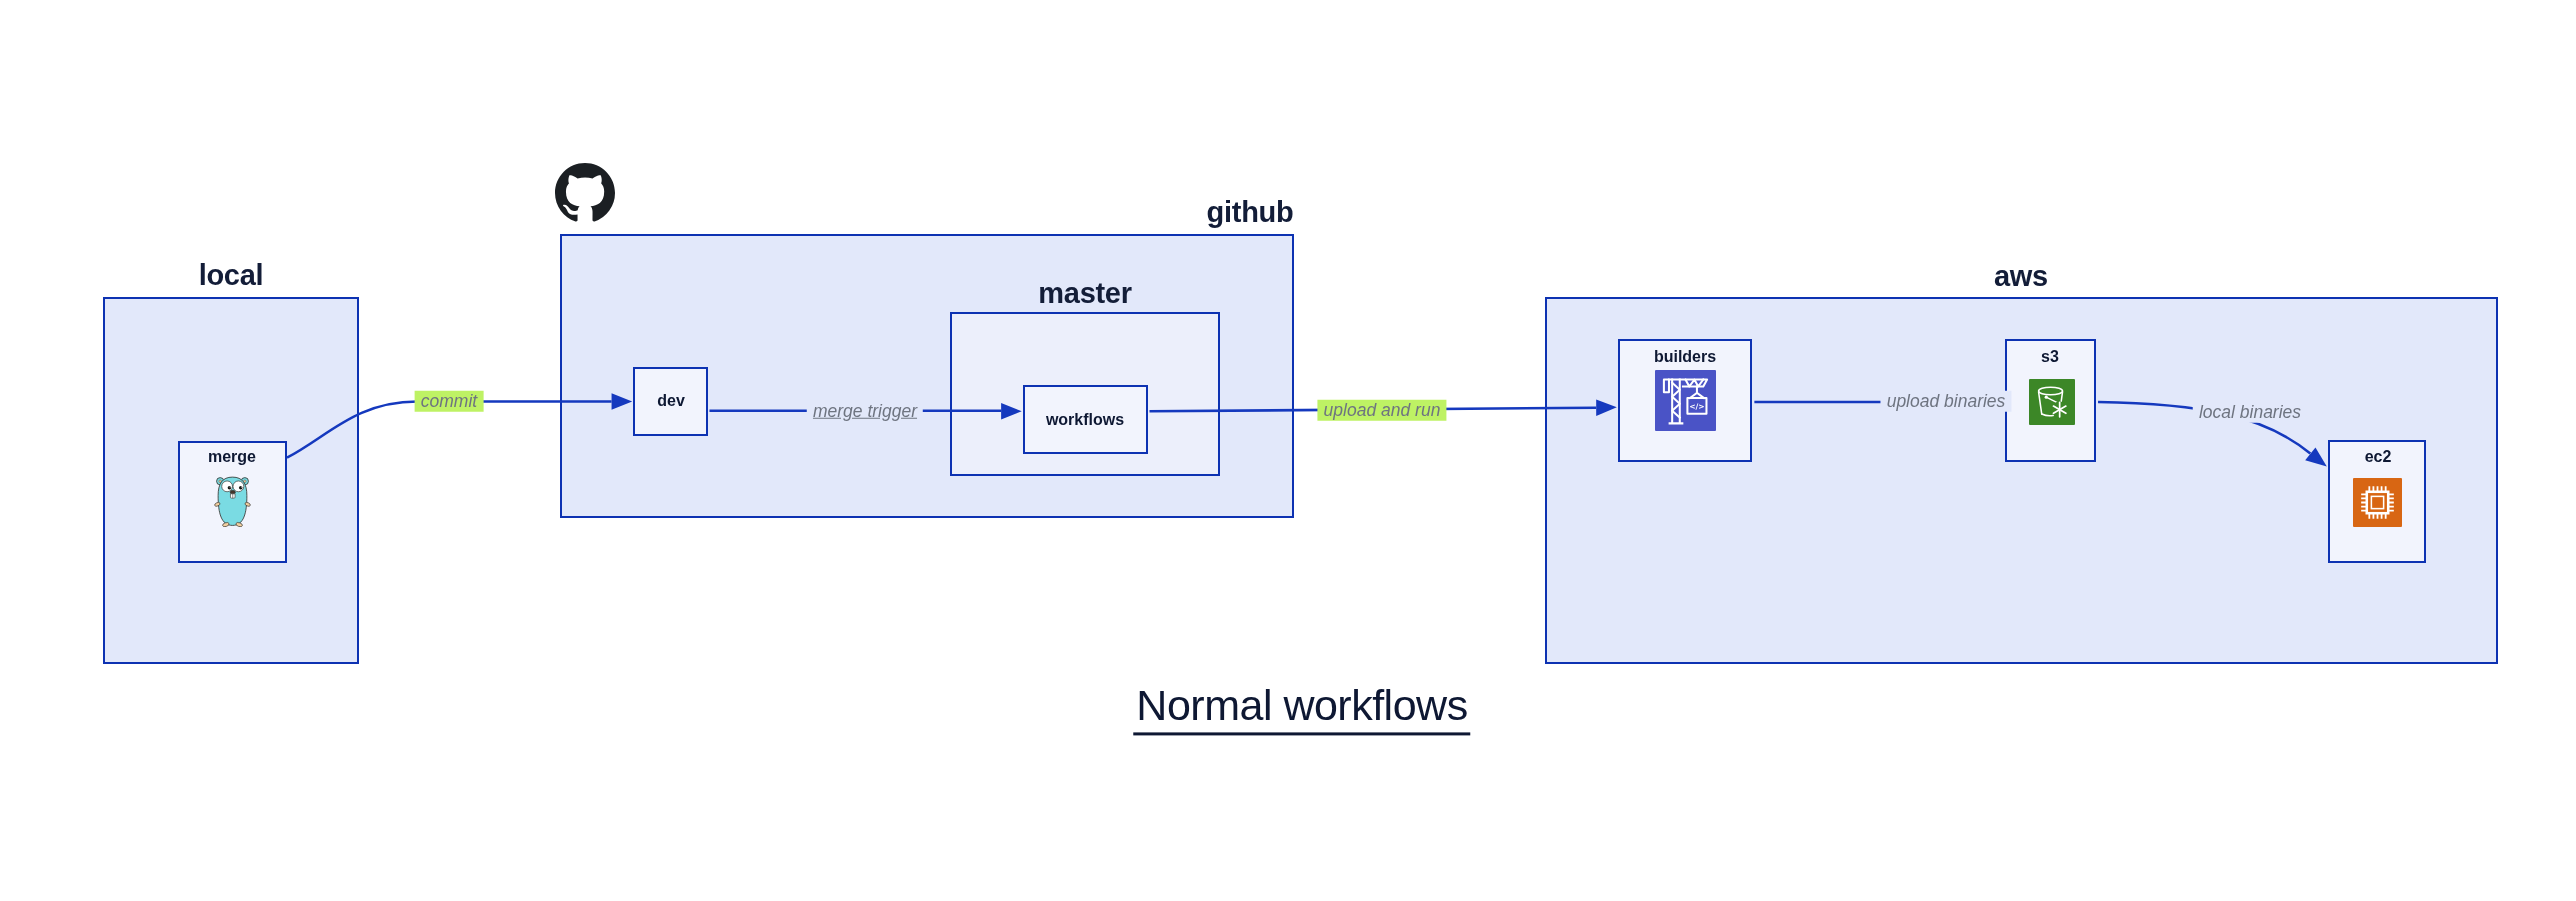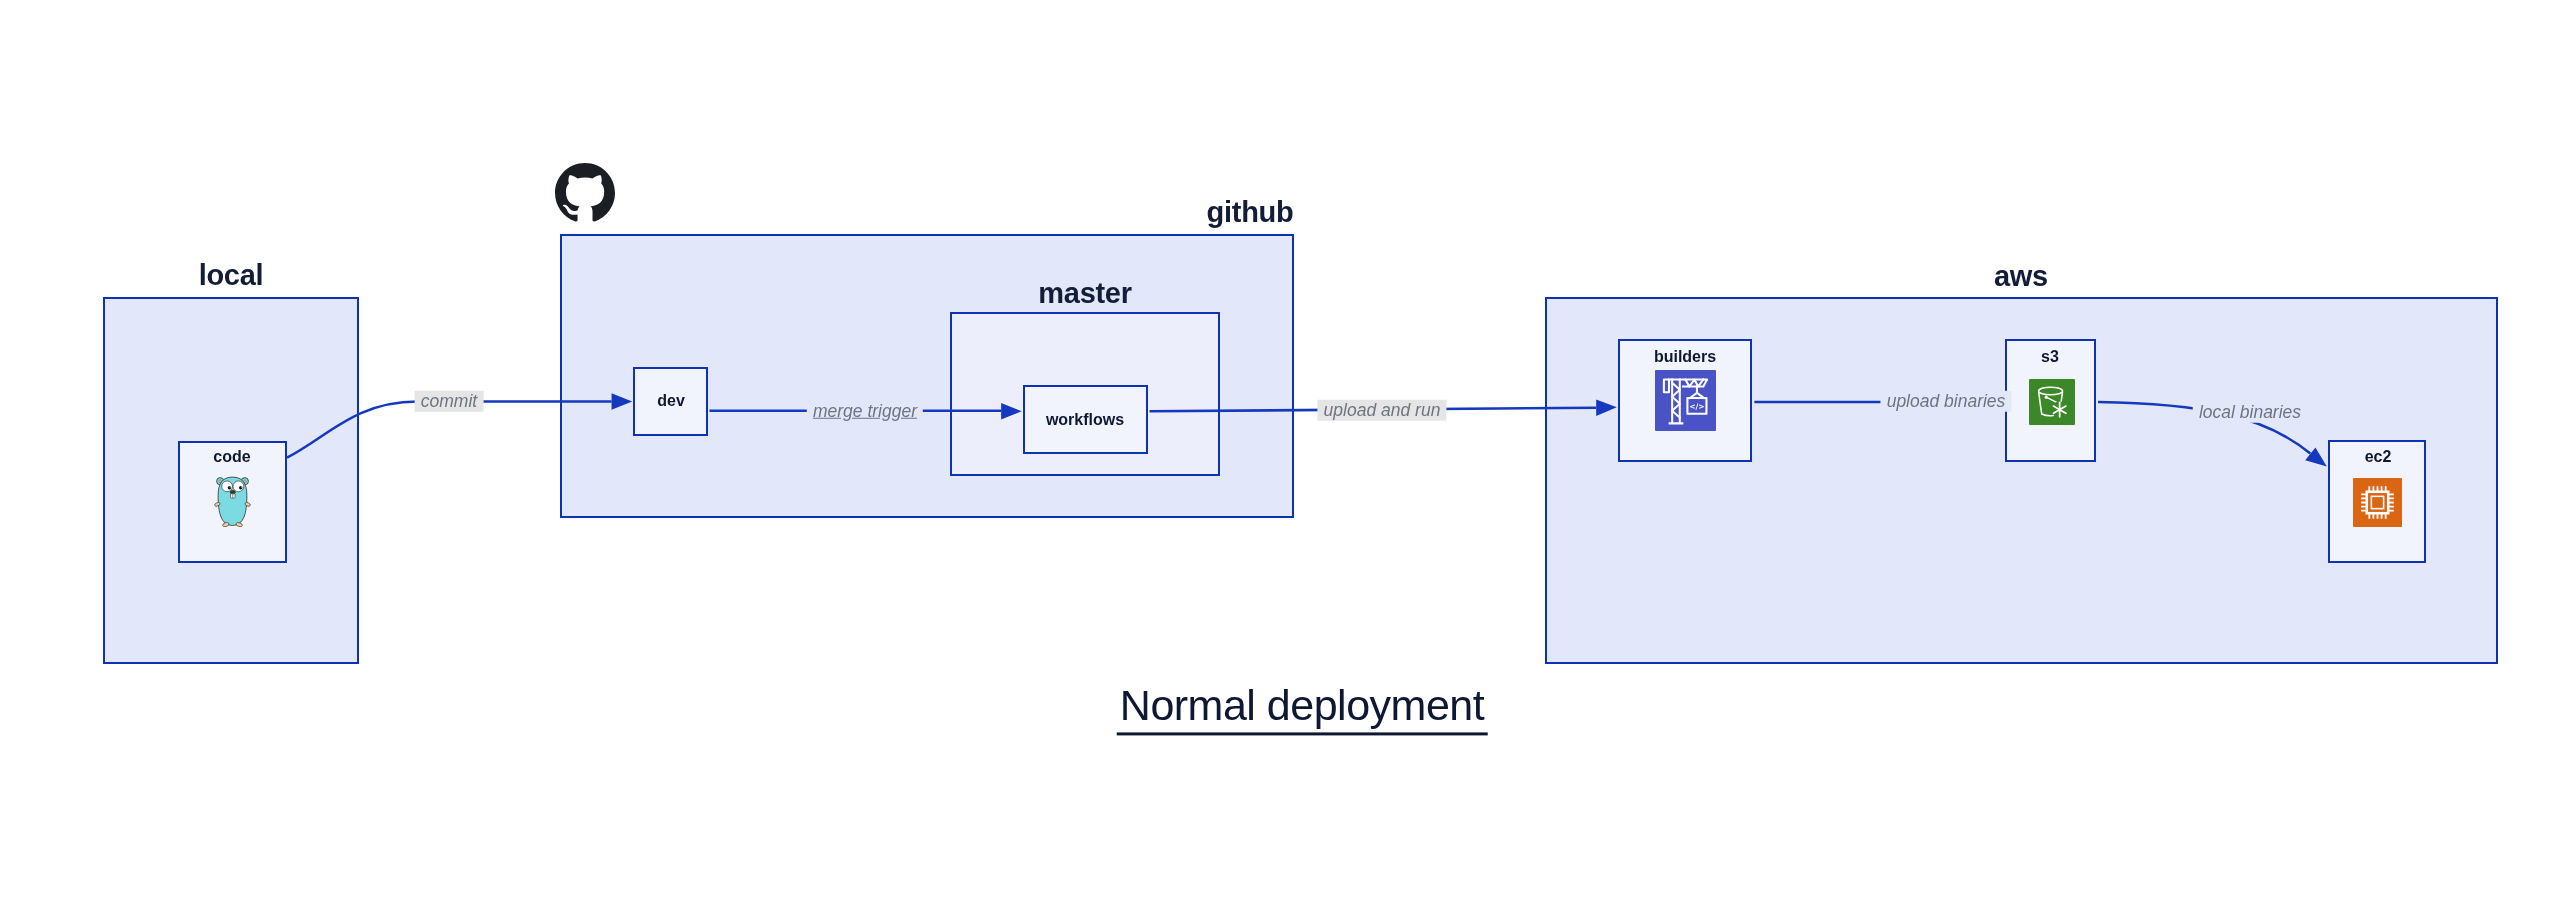--- a/index.html
+++ b/index.html
@@ -20,21 +20,21 @@
   .edges-svg path { stroke:var(--edge); stroke-width:5; fill:none; }
   .edges-svg polygon { fill:var(--edge); }
   .box { position:absolute; box-sizing:border-box; border:2.1px solid var(--border); }
   .cfill { background:var(--cfill); }
   .mfill { background:var(--mfill); }
   .nfill { background:var(--nfill); }
   .lbl { position:absolute; transform:translate(-50%,-50%); white-space:nowrap; line-height:1; }
   .container-label { font-size:29px; font-weight:700; color:#131d38; letter-spacing:-0.3px; }
   .node-label { font-size:16px; font-weight:700; color:var(--text); }
   .edge-label { font-size:17.5px; font-style:italic; font-weight:500; color:var(--elabel); padding:1.5px 6.2px; }
-  .bg-page { background:#e5e5e5; }
+  .bg-page { background:#bef264; }
   .bg-cont { background:var(--cfill); }
   .title {
     font-size:43px; font-weight:500; color:var(--text); letter-spacing:-0.5px;
     border-bottom:3.6px solid var(--text); padding:0 3.1px 5.2px 3.1px;
   }
   .icon { position:absolute; }
   .icon svg { display:block; width:100%; height:100%; }
   .icon-tile { border-radius:1px; }
 </style>
 </head>
@@ -143,29 +143,29 @@
                  M70 32 H80 M70 40 H80 M70 48 H80 M70 56 H80 M70 64 H80"></path>
       </g>
     </svg>
   </div>
 
   <div class="lbl container-label" style="left:231px; top:275px;">local</div>
   <div class="lbl container-label" style="left:1250px; top:212px;">github</div>
   <div class="lbl container-label" style="left:1085px; top:293px;">master</div>
   <div class="lbl container-label" style="left:2021px; top:276px;">aws</div>
 
-  <div class="lbl node-label" style="left:232px; top:457px;">code</div>
+  <div class="lbl node-label" style="left:232px; top:457px;">merge</div>
   <div class="lbl node-label" style="left:671px; top:401px;text-align:right;">dev</div>
   <div class="lbl node-label" style="left:1085px; top:420px;">workflows</div>
   <div class="lbl node-label" style="left:1685px; top:357px;">builders</div>
   <div class="lbl node-label" style="left:2050px; top:357px;">s3</div>
   <div class="lbl node-label" style="left:2378px; top:457px;">ec2</div>
 
   <div class="lbl edge-label bg-page" style="left:449px; top:401px;">commit</div>
   <div class="lbl edge-label bg-cont" style="left:865px; top:411px;text-decoration:underline;">merge trigger</div>
   <div class="lbl edge-label bg-page" style="left:1382px; top:410px;">upload and run</div>
   <div class="lbl edge-label bg-cont" style="left:1946px; top:401px;">upload binaries</div>
   <div class="lbl edge-label bg-cont" style="left:2250px; top:412px;">local binaries</div>
 
-  <div class="lbl title" style="left:1302px; top:710px;">Normal deployment</div>
+  <div class="lbl title" style="left:1302px; top:710px;">Normal workflows</div>
 
 </div>
 
 
 </body></html>

